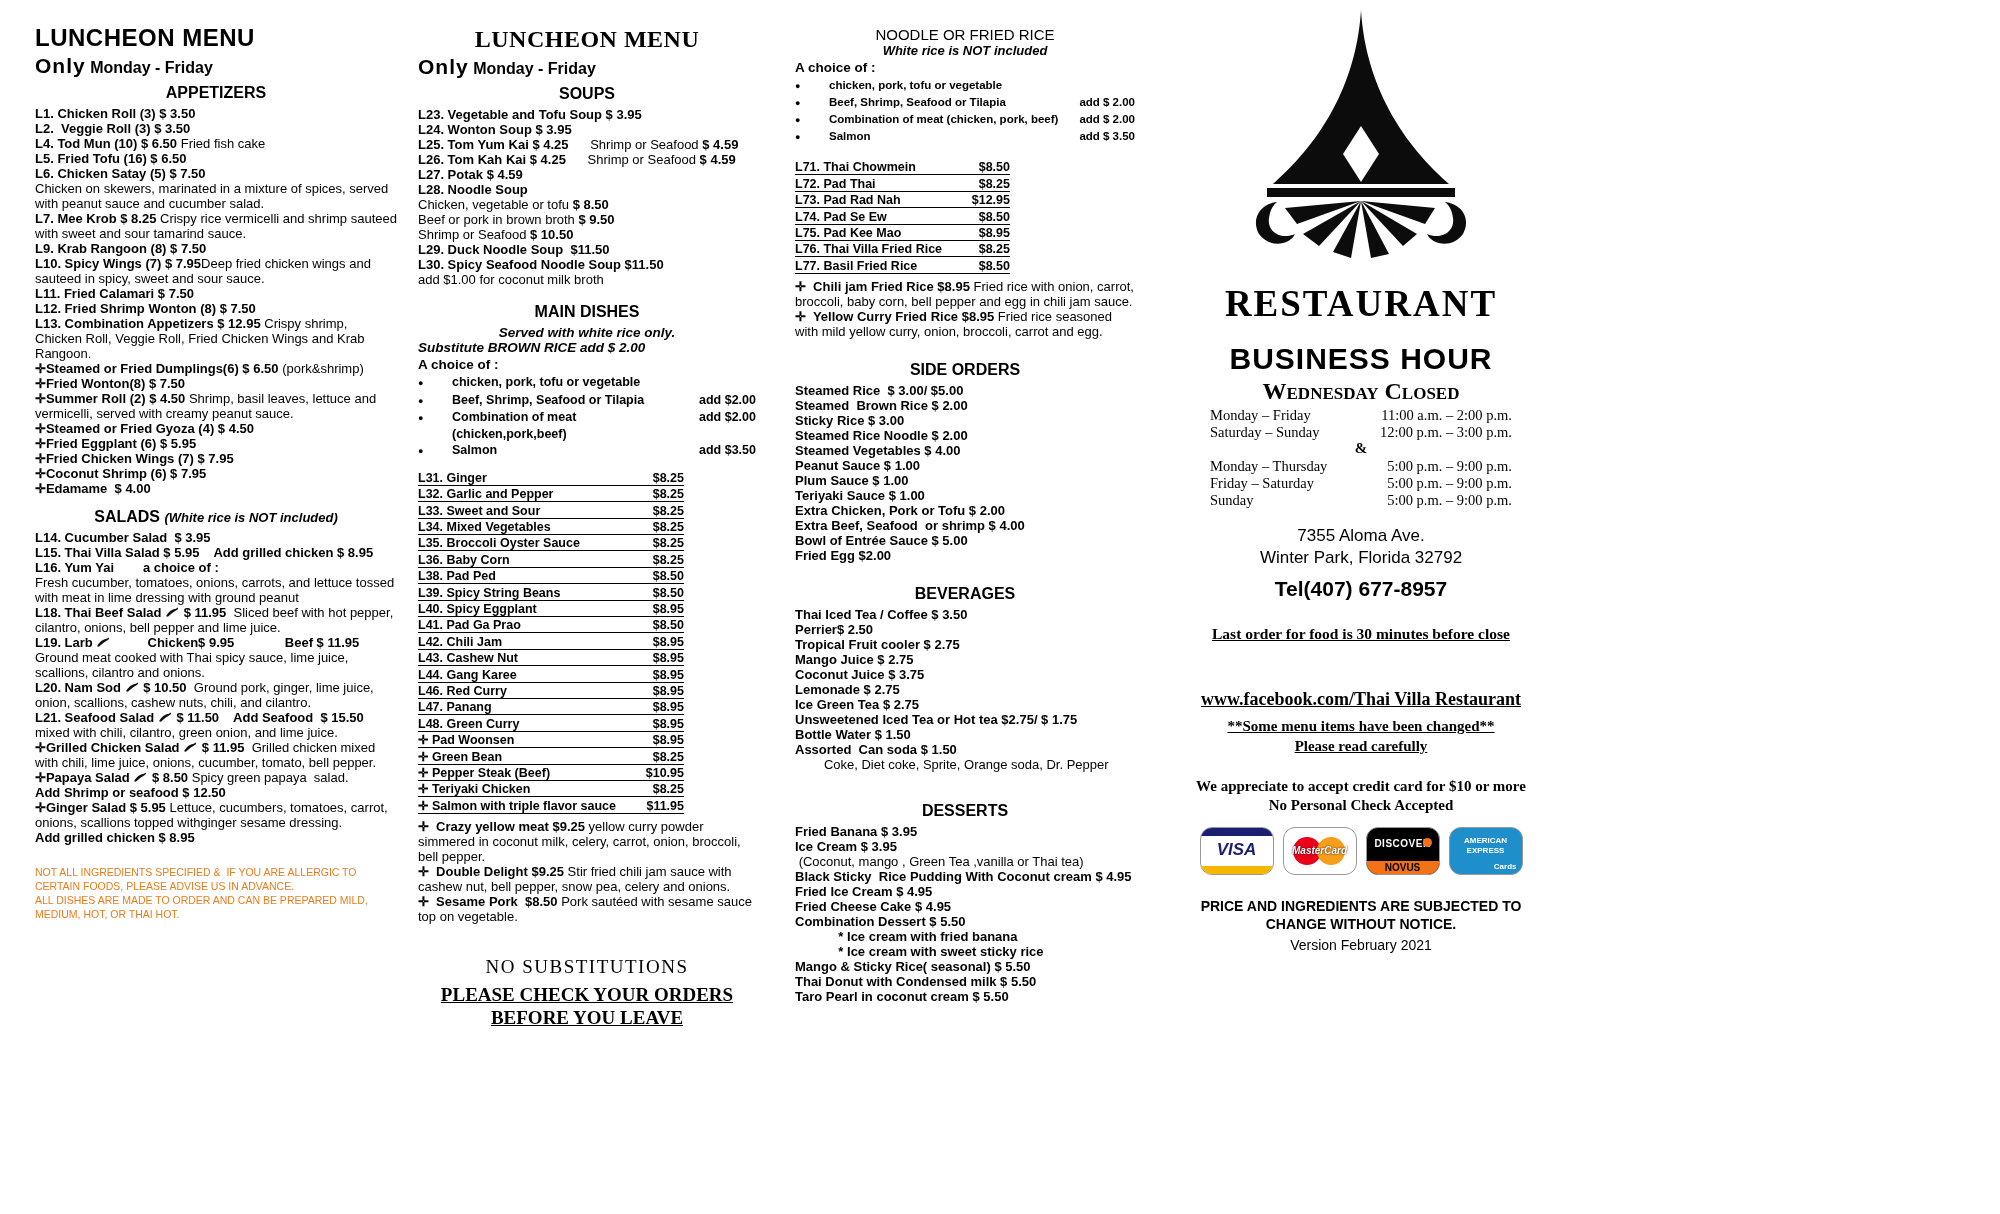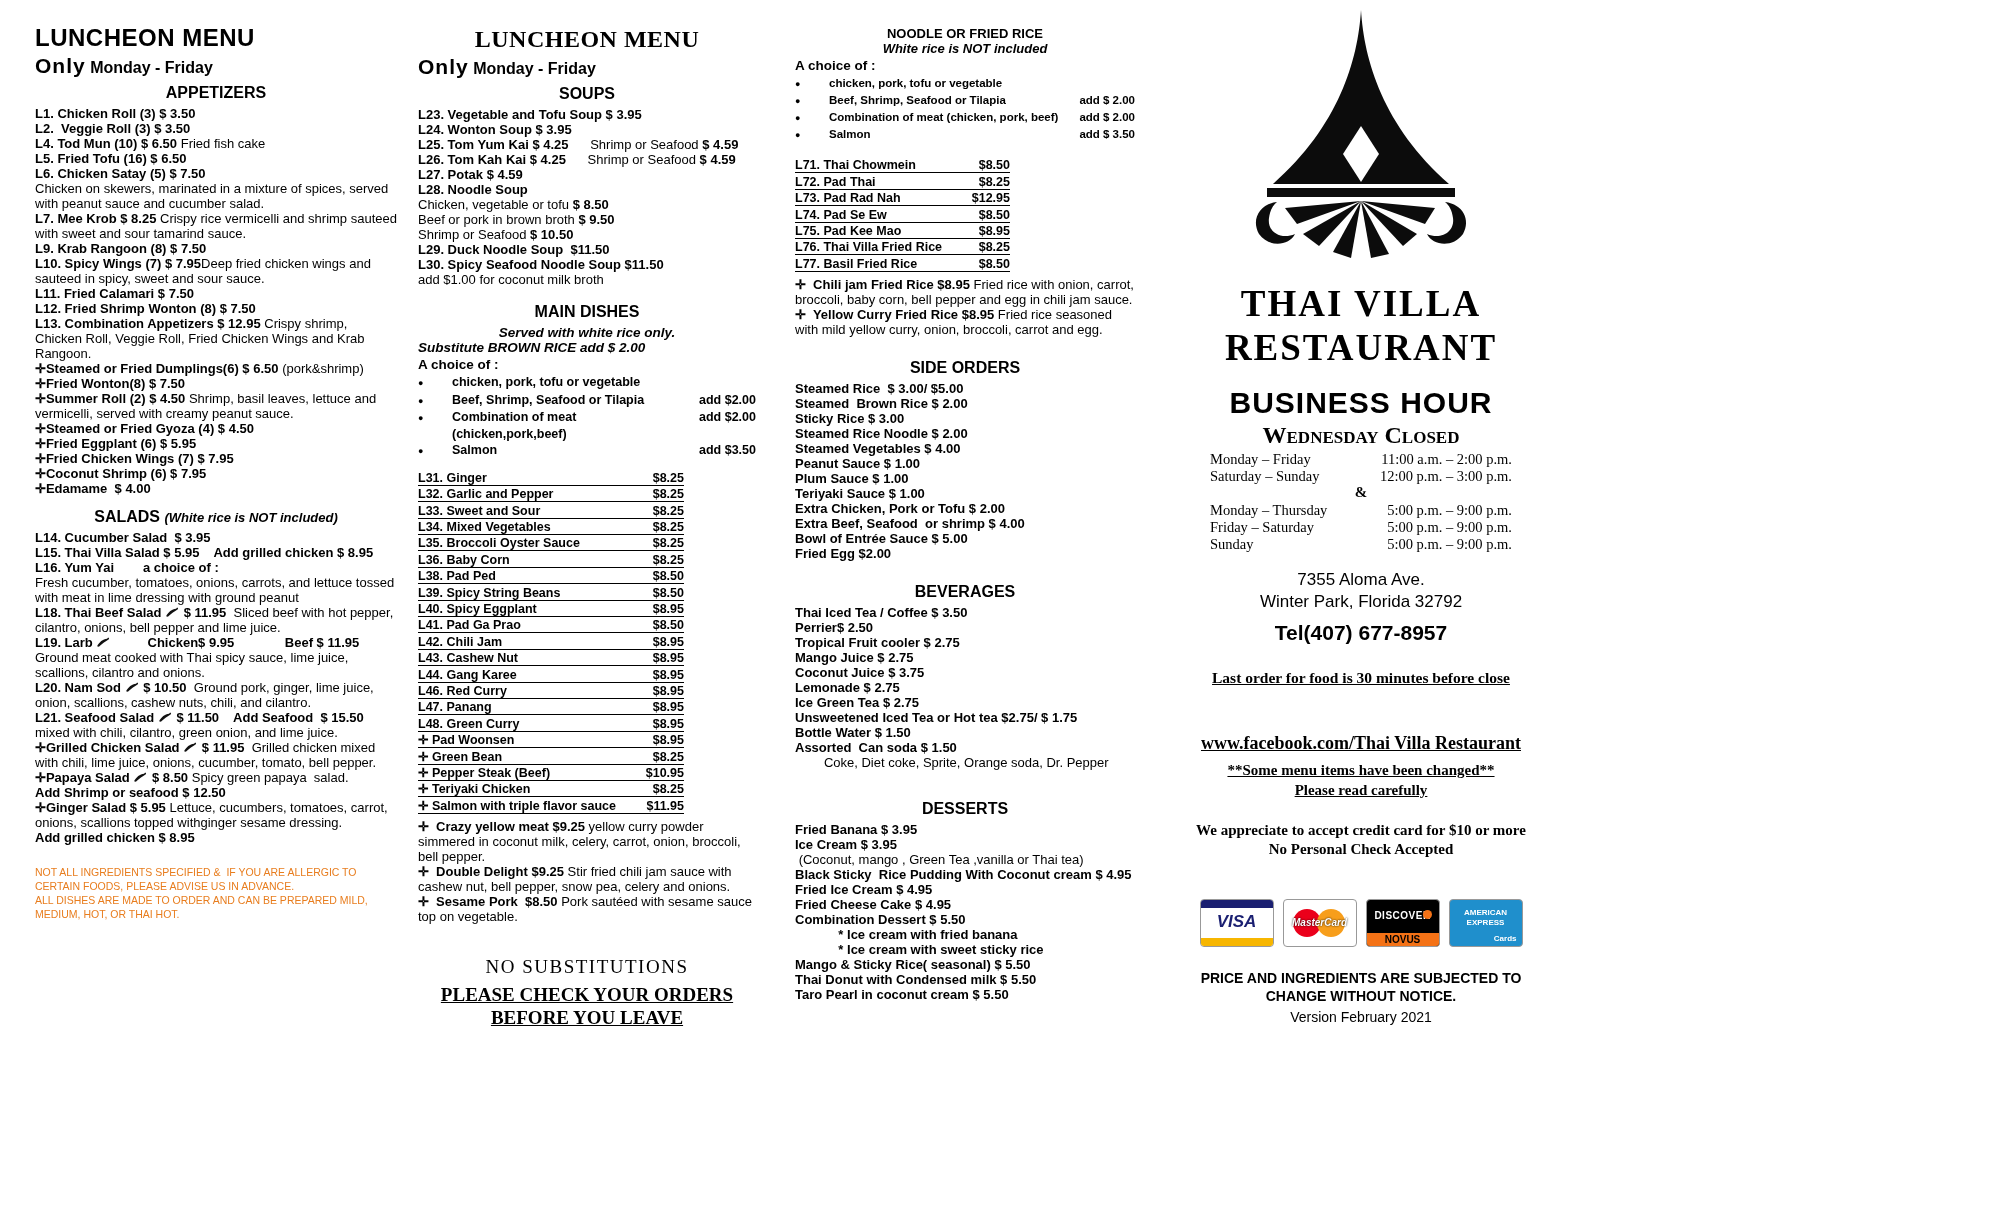--- a/index.html
+++ b/index.html
@@ -41,41 +41,41 @@
   .extras{margin-top:5px;}
 
   .sub-i{font-size:13.5px;font-weight:bold;font-style:italic;}
   .center{text-align:center;}
   .choice-label{font-size:13.5px;font-weight:bold;margin:2px 0;}
 
   .footer2{text-align:center;margin-top:32px;font-family:"Liberation Serif",serif;}
   .ns{font-size:19px;letter-spacing:1.5px;}
   .check{font-size:19px;font-weight:bold;text-decoration:underline;margin-top:5px;line-height:23px;}
 
-  .h3head{font-size:13px;font-weight:bold;text-align:center;margin:26px 0 0;}
+  .h3head{font-size:15px;font-weight:normal;text-align:center;margin:26px 0 0;}
   .h3sub{font-size:13px;font-weight:bold;font-style:italic;text-align:center;}
   .col3 .h2{margin-top:22px;}
 
   .logo{display:block;margin:8px auto 0;}
   .rtitle{font-family:"Liberation Serif",serif;font-weight:bold;font-size:37px;letter-spacing:2px;line-height:44px;margin-top:14px;}
   .bh{font-size:30px;font-weight:bold;letter-spacing:1px;margin-top:16px;}
   .wc{font-family:"Liberation Serif",serif;font-weight:bold;font-variant:small-caps;font-size:24px;margin-top:2px;}
   .hours{width:302px;margin:2px auto 0;font-family:"Liberation Serif",serif;font-size:14.5px;}
   .hrow{display:flex;justify-content:space-between;line-height:17px;}
   .amp{font-family:"Liberation Serif",serif;font-weight:bold;font-size:15px;line-height:15px;}
   .addr{font-size:17px;line-height:22px;margin-top:16px;}
   .tel{display:flex;justify-content:center;font-weight:bold;font-size:21px;margin-top:8px;}
   .lastorder{font-family:"Liberation Serif",serif;font-weight:bold;font-size:15.5px;text-decoration:underline;margin-top:24px;}
   .fb{font-family:"Liberation Serif",serif;font-weight:bold;font-size:18px;text-decoration:underline;margin-top:46px;}
   .changed{font-family:"Liberation Serif",serif;font-weight:bold;font-size:15px;text-decoration:underline;margin-top:8px;}
   .readc{font-family:"Liberation Serif",serif;font-weight:bold;font-size:15px;text-decoration:underline;margin-top:3px;}
   .credit{font-family:"Liberation Serif",serif;font-weight:bold;font-size:15px;line-height:19px;margin-top:22px;}
 
   .cards{display:flex;justify-content:center;gap:9px;margin-top:12px;}
-  .card{width:72px;height:46px;border:1px solid #999;border-radius:4px;position:relative;overflow:hidden;background:#fff;margin-top:28px;}
+  .card{width:72px;height:46px;border:1px solid #999;border-radius:12px;position:relative;overflow:hidden;background:#fff;}
   .visa .band-top{position:absolute;top:0;left:0;right:0;height:8px;background:var(--visa_blue,#1A1F71);}
   .visa .band-bot{position:absolute;bottom:0;left:0;right:0;height:8px;background:var(--visa_gold,#F7B600);}
   .visa .vtxt{position:absolute;top:12px;left:0;right:0;text-align:center;color:var(--visa_blue,#1A1F71);
               font-weight:bold;font-style:italic;font-size:17px;}
   .mc .c1,.mc .c2{position:absolute;top:9px;width:28px;height:28px;border-radius:50%;}
   .mc .c1{left:9px;background:var(--mc_red,#EB001B);}
   .mc .c2{left:33px;background:var(--mc_orange,#F79E1B);}
   .mc .mtxt{position:absolute;top:17px;left:0;right:0;text-align:center;color:#fff;font-weight:bold;font-style:italic;
             font-size:10px;text-shadow:0 0 2px #000;}
   .disc{background:#000;}
@@ -444,21 +444,20 @@
         <path d="M150 193 L160 250 L178 246 Z"></path>
         <path d="M150 193 L192 238 L206 226 Z"></path>
         <path d="M150 193 L214 216 L224 200 Z"></path>
         <path d="M66 194 C48 196 40 212 48 226 C58 240 78 238 84 226 C70 232 56 224 58 210 C59 202 62 197 66 194 Z"></path>
         <path d="M234 194 C252 196 260 212 252 226 C242 240 222 238 216 226 C230 232 244 224 242 210 C241 202 238 197 234 194 Z"></path>
       </g>
       <path d="M150 118 L168 146 L150 174 L132 146 Z" fill="#ffffff"></path>
     </svg>
 
     <div class="rtitle">
-      <div>THAI VILLA</div>
       <div>RESTAURANT</div>
     </div>
 
     <div class="bh">BUSINESS HOUR</div>
     <div class="wc">Wednesday Closed</div>
 
     <div class="hours">
 
     <div class="hrow">
           <span>Monday – Friday</span>

